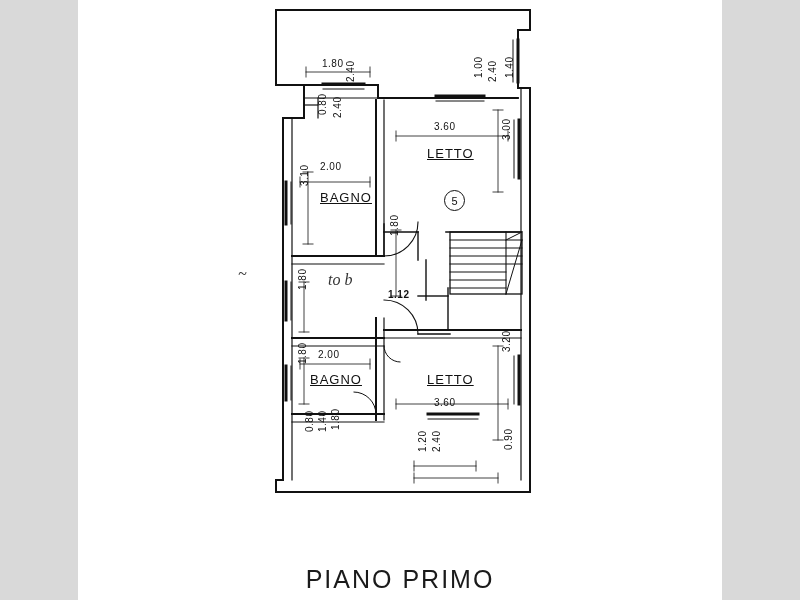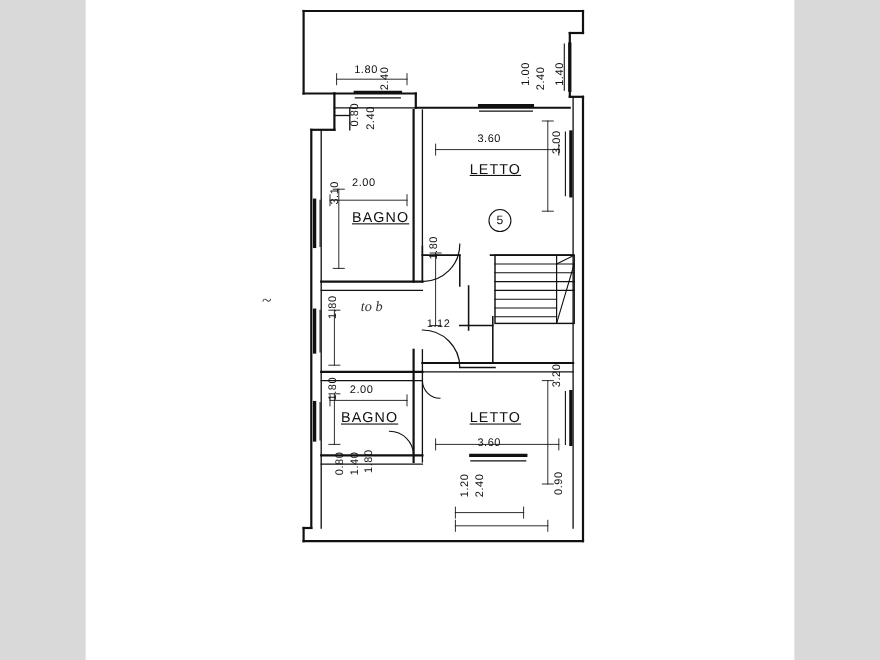--- a/index.html
+++ b/index.html
@@ -72,21 +72,21 @@
   }
   .lbl.dim {
     font-size: 10px;
     letter-spacing: 0.5px;
   }
   .lbl.vert {
     transform-origin: left top;
     transform: rotate(-90deg);
   }
   .lbl.scribble {
-    font-size: 13px;
+    font-size: 16px;
     color: #333;
     font-family: "Liberation Serif", serif;
     font-style: italic;
   }
   .circle-num {
     position: absolute;
     width: 19px;
     height: 19px;
     border: 1.3px solid #111;
     border-radius: 50%;
@@ -284,21 +284,21 @@
     <div class="lbl dim vert" style="left:410px; top:82px;">2.40</div>
     <div class="lbl dim vert" style="left:427px; top:78px;">1.40</div>
 
     <div class="lbl dim" style="left:356px; top:122px;">3.60</div>
     <div class="lbl dim vert" style="left:424px; top:140px;">3.00</div>
 
     <div class="lbl dim" style="left:242px; top:162px;">2.00</div>
     <div class="lbl dim vert" style="left:222px; top:186px;">3.10</div>
 
     <div class="lbl dim vert" style="left:312px; top:236px;">1.80</div>
-    <div class="lbl dim" style="left:310px; top:290px;">1.12</div>
+    <div class="lbl dim" style="left:310px; top:290px;font-weight:bold;">1.12</div>
 
     <div class="lbl dim vert" style="left:220px; top:290px;">1.80</div>
 
     <div class="lbl dim" style="left:240px; top:350px;">2.00</div>
     <div class="lbl dim vert" style="left:220px; top:364px;">1.80</div>
 
     <div class="lbl dim" style="left:356px; top:398px;">3.60</div>
     <div class="lbl dim vert" style="left:424px; top:352px;">3.20</div>
 
     <div class="lbl dim vert" style="left:227px; top:432px;">0.80</div>
@@ -307,14 +307,15 @@
 
     <div class="lbl dim vert" style="left:340px; top:452px;">1.20</div>
     <div class="lbl dim vert" style="left:354px; top:452px;">2.40</div>
     <div class="lbl dim vert" style="left:426px; top:450px;">0.90</div>
 
     <div class="lbl scribble" style="left:160px; top:266px; font-size:16px;">~</div>
     <div class="lbl scribble" style="left:250px; top:272px;">to b</div>
 
   </div>
 
+  <div class="title">PIANO PRIMO</div>
 
 </div>
 
 </body></html>

